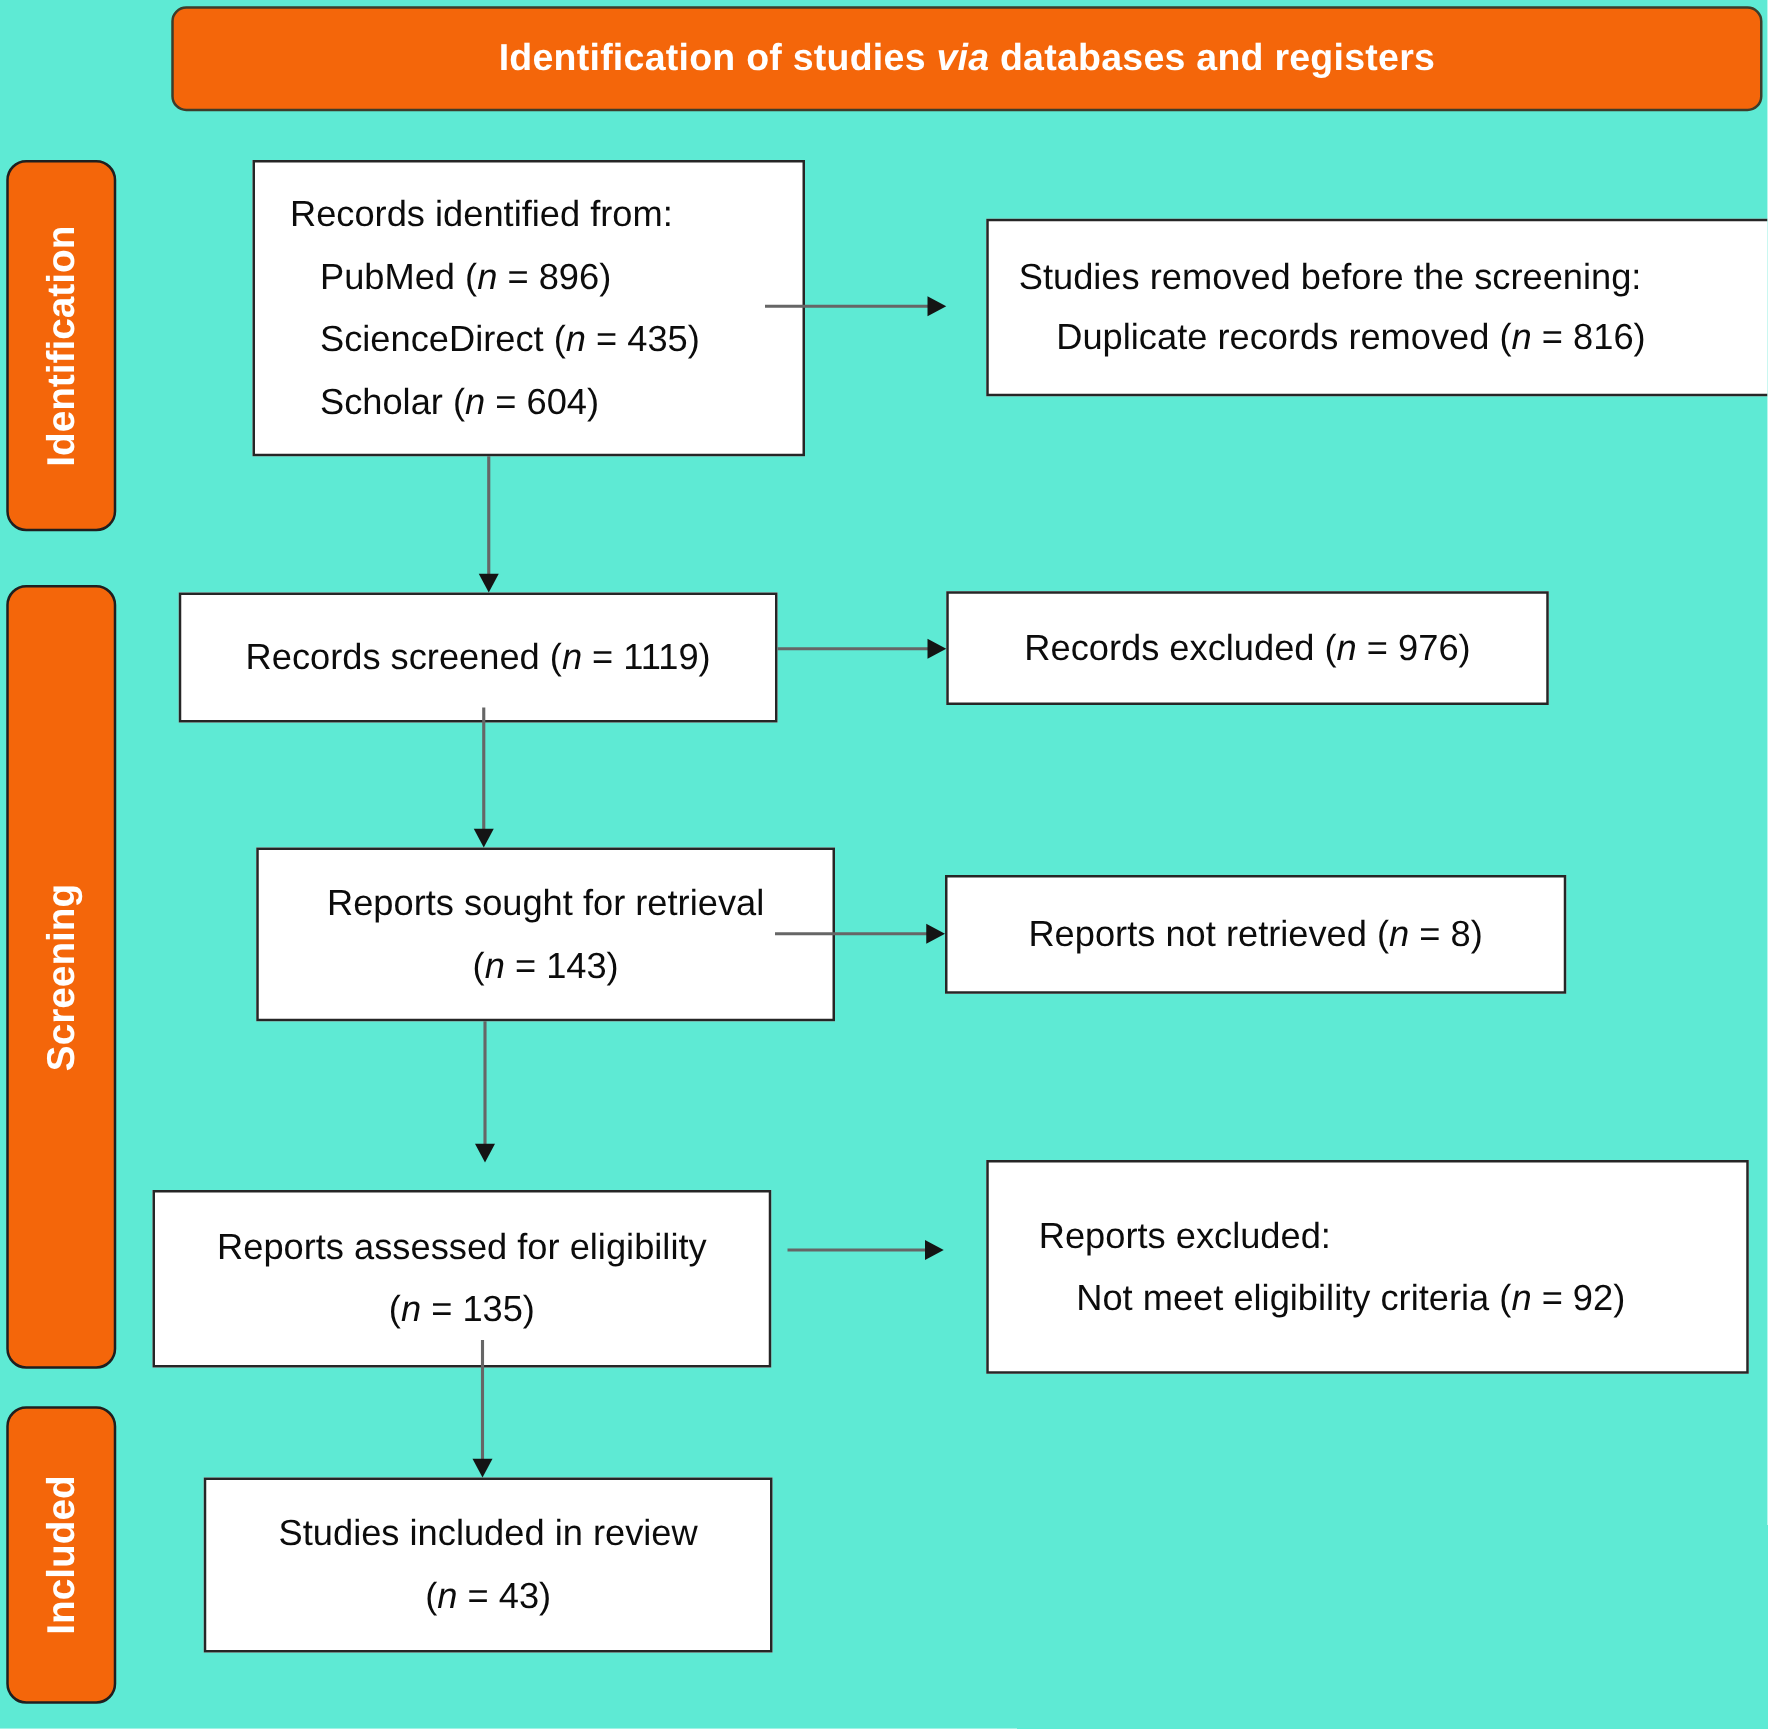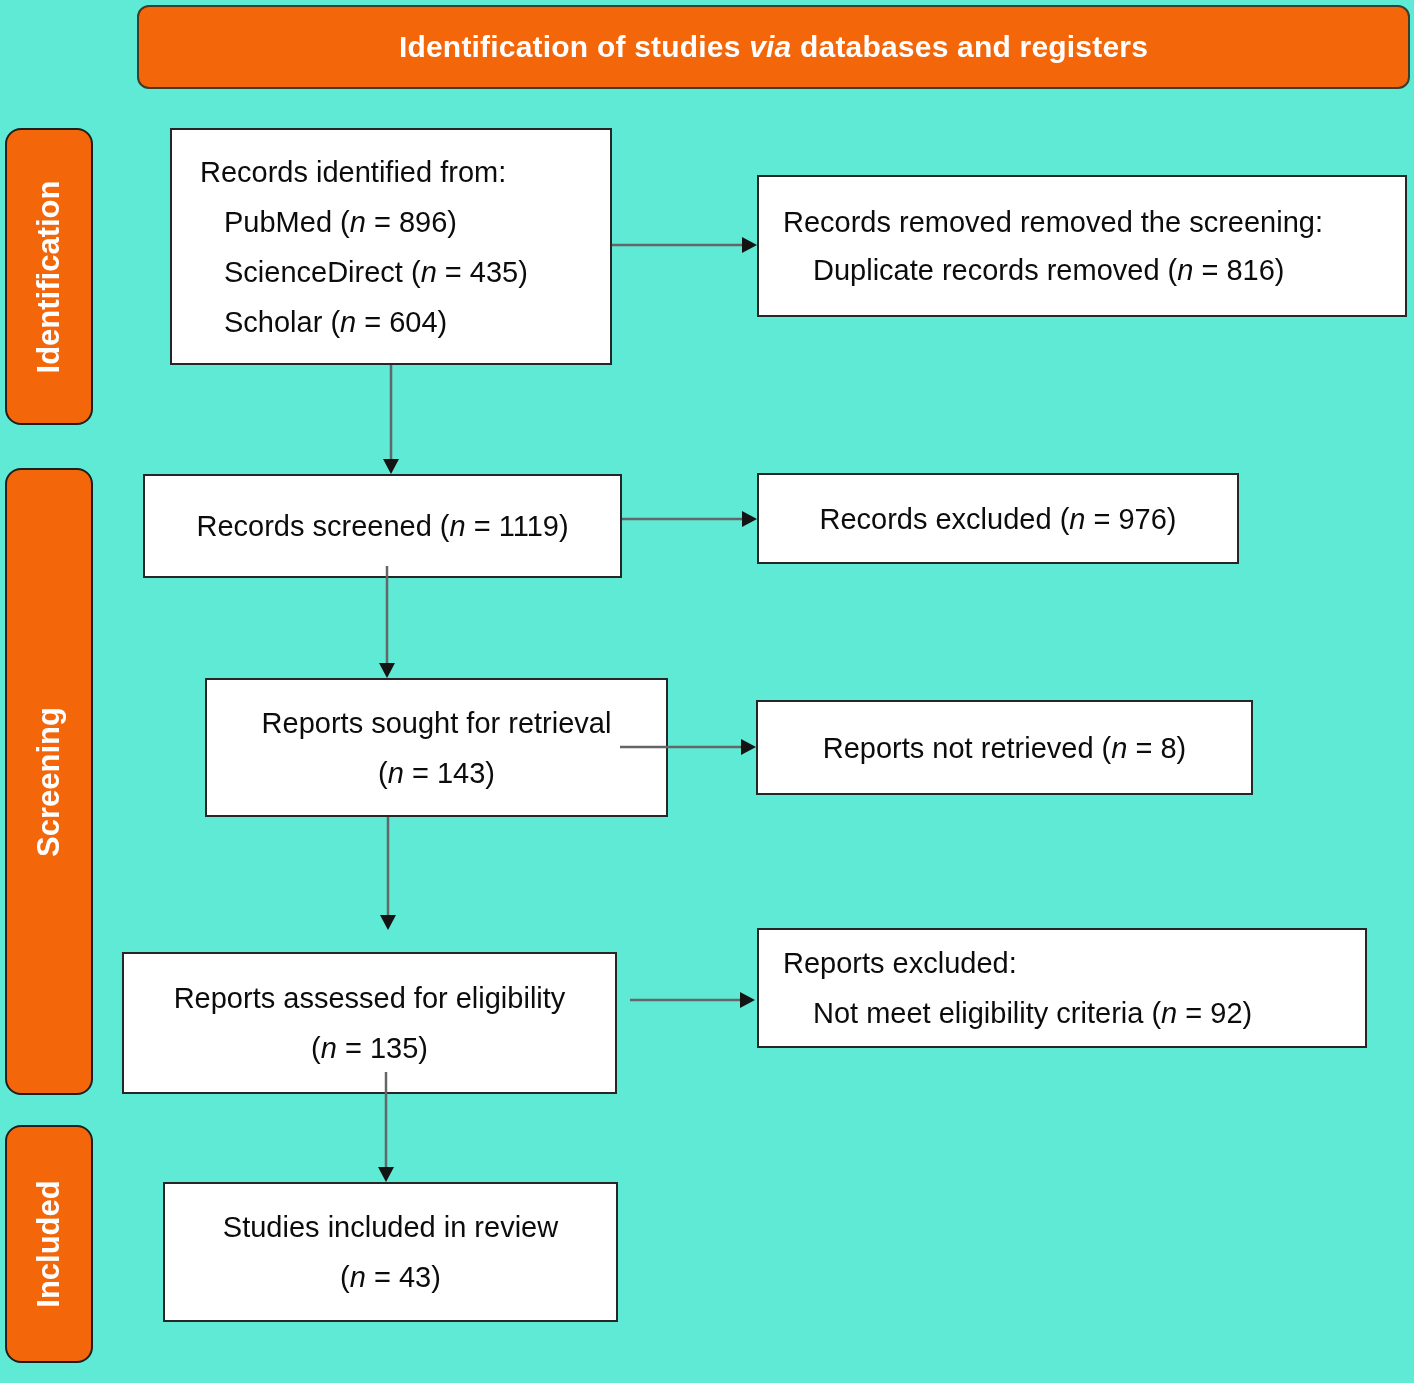--- a/index.html
+++ b/index.html
@@ -25,21 +25,21 @@
     position:absolute;left:50%;top:50%;
     transform:translate(-50%,-50%) rotate(-90deg);
     color:#ffffff;font-weight:bold;font-size:31px;white-space:nowrap;
   }
   .fbox{
     position:absolute;background:#ffffff;border:2px solid #262626;
     box-sizing:border-box;display:flex;flex-direction:column;justify-content:center;
     font-size:29px;line-height:50px;color:#0c0c0c;
   }
   .fbox.center{align-items:center;text-align:center;}
-  .fbox.left{align-items:flex-start;text-align:left;}
+  .fbox.left{align-items:flex-start;text-align:left;margin-left:32px;}
   .fbox .ln{white-space:nowrap;}
   .indent1{padding-left:24px;}
   .indent2{padding-left:30px;}
   .arrows{position:absolute;left:0;top:0;width:1414px;height:1383px;pointer-events:none;}
   i{font-style:italic;}
 </style>
 </head>
 <body>
 
 <div class="canvas">
@@ -59,21 +59,21 @@
   </div>
 
   <div class="fbox left" style="left:170px;top:128px;width:442px;height:237px;padding-left:28px;">
     <div class="ln">Records identified from:</div>
     <div class="ln indent1">PubMed (<i>n</i> = 896)</div>
     <div class="ln indent1">ScienceDirect (<i>n</i> = 435)</div>
     <div class="ln indent1">Scholar (<i>n</i> = 604)</div>
   </div>
 
   <div class="fbox left" style="left:757px;top:175px;width:650px;height:142px;padding-left:24px;line-height:48px;">
-    <div class="ln">Records removed removed the screening:</div>
+    <div class="ln">Studies removed before the screening:</div>
     <div class="ln indent2">Duplicate records removed (<i>n</i> = 816)</div>
   </div>
 
   <div class="fbox center" style="left:143px;top:474px;width:479px;height:104px;">
     <div class="ln">Records screened (<i>n</i> = 1119)</div>
   </div>
 
   <div class="fbox center" style="left:757px;top:473px;width:482px;height:91px;">
     <div class="ln">Records excluded (<i>n</i> = 976)</div>
   </div>
@@ -85,21 +85,21 @@
 
   <div class="fbox center" style="left:756px;top:700px;width:497px;height:95px;">
     <div class="ln">Reports not retrieved (<i>n</i> = 8)</div>
   </div>
 
   <div class="fbox center" style="left:122px;top:930px;width:495px;height:142px;margin-top:22px;">
     <div class="ln">Reports assessed for eligibility</div>
     <div class="ln">(<i>n</i> = 135)</div>
   </div>
 
-  <div class="fbox left" style="left:757px;top:928px;width:610px;height:120px;padding-left:24px;">
+  <div class="fbox left" style="left:757px;top:928px;width:610px;height:171px;padding-left:40px;">
     <div class="ln">Reports excluded:</div>
     <div class="ln indent2">Not meet eligibility criteria (<i>n</i> = 92)</div>
   </div>
 
   <div class="fbox center" style="left:163px;top:1182px;width:455px;height:140px;">
     <div class="ln">Studies included in review</div>
     <div class="ln">(<i>n</i> = 43)</div>
   </div>
 
   <svg class="arrows" viewBox="0 0 1414 1383" xmlns="http://www.w3.org/2000/svg">

